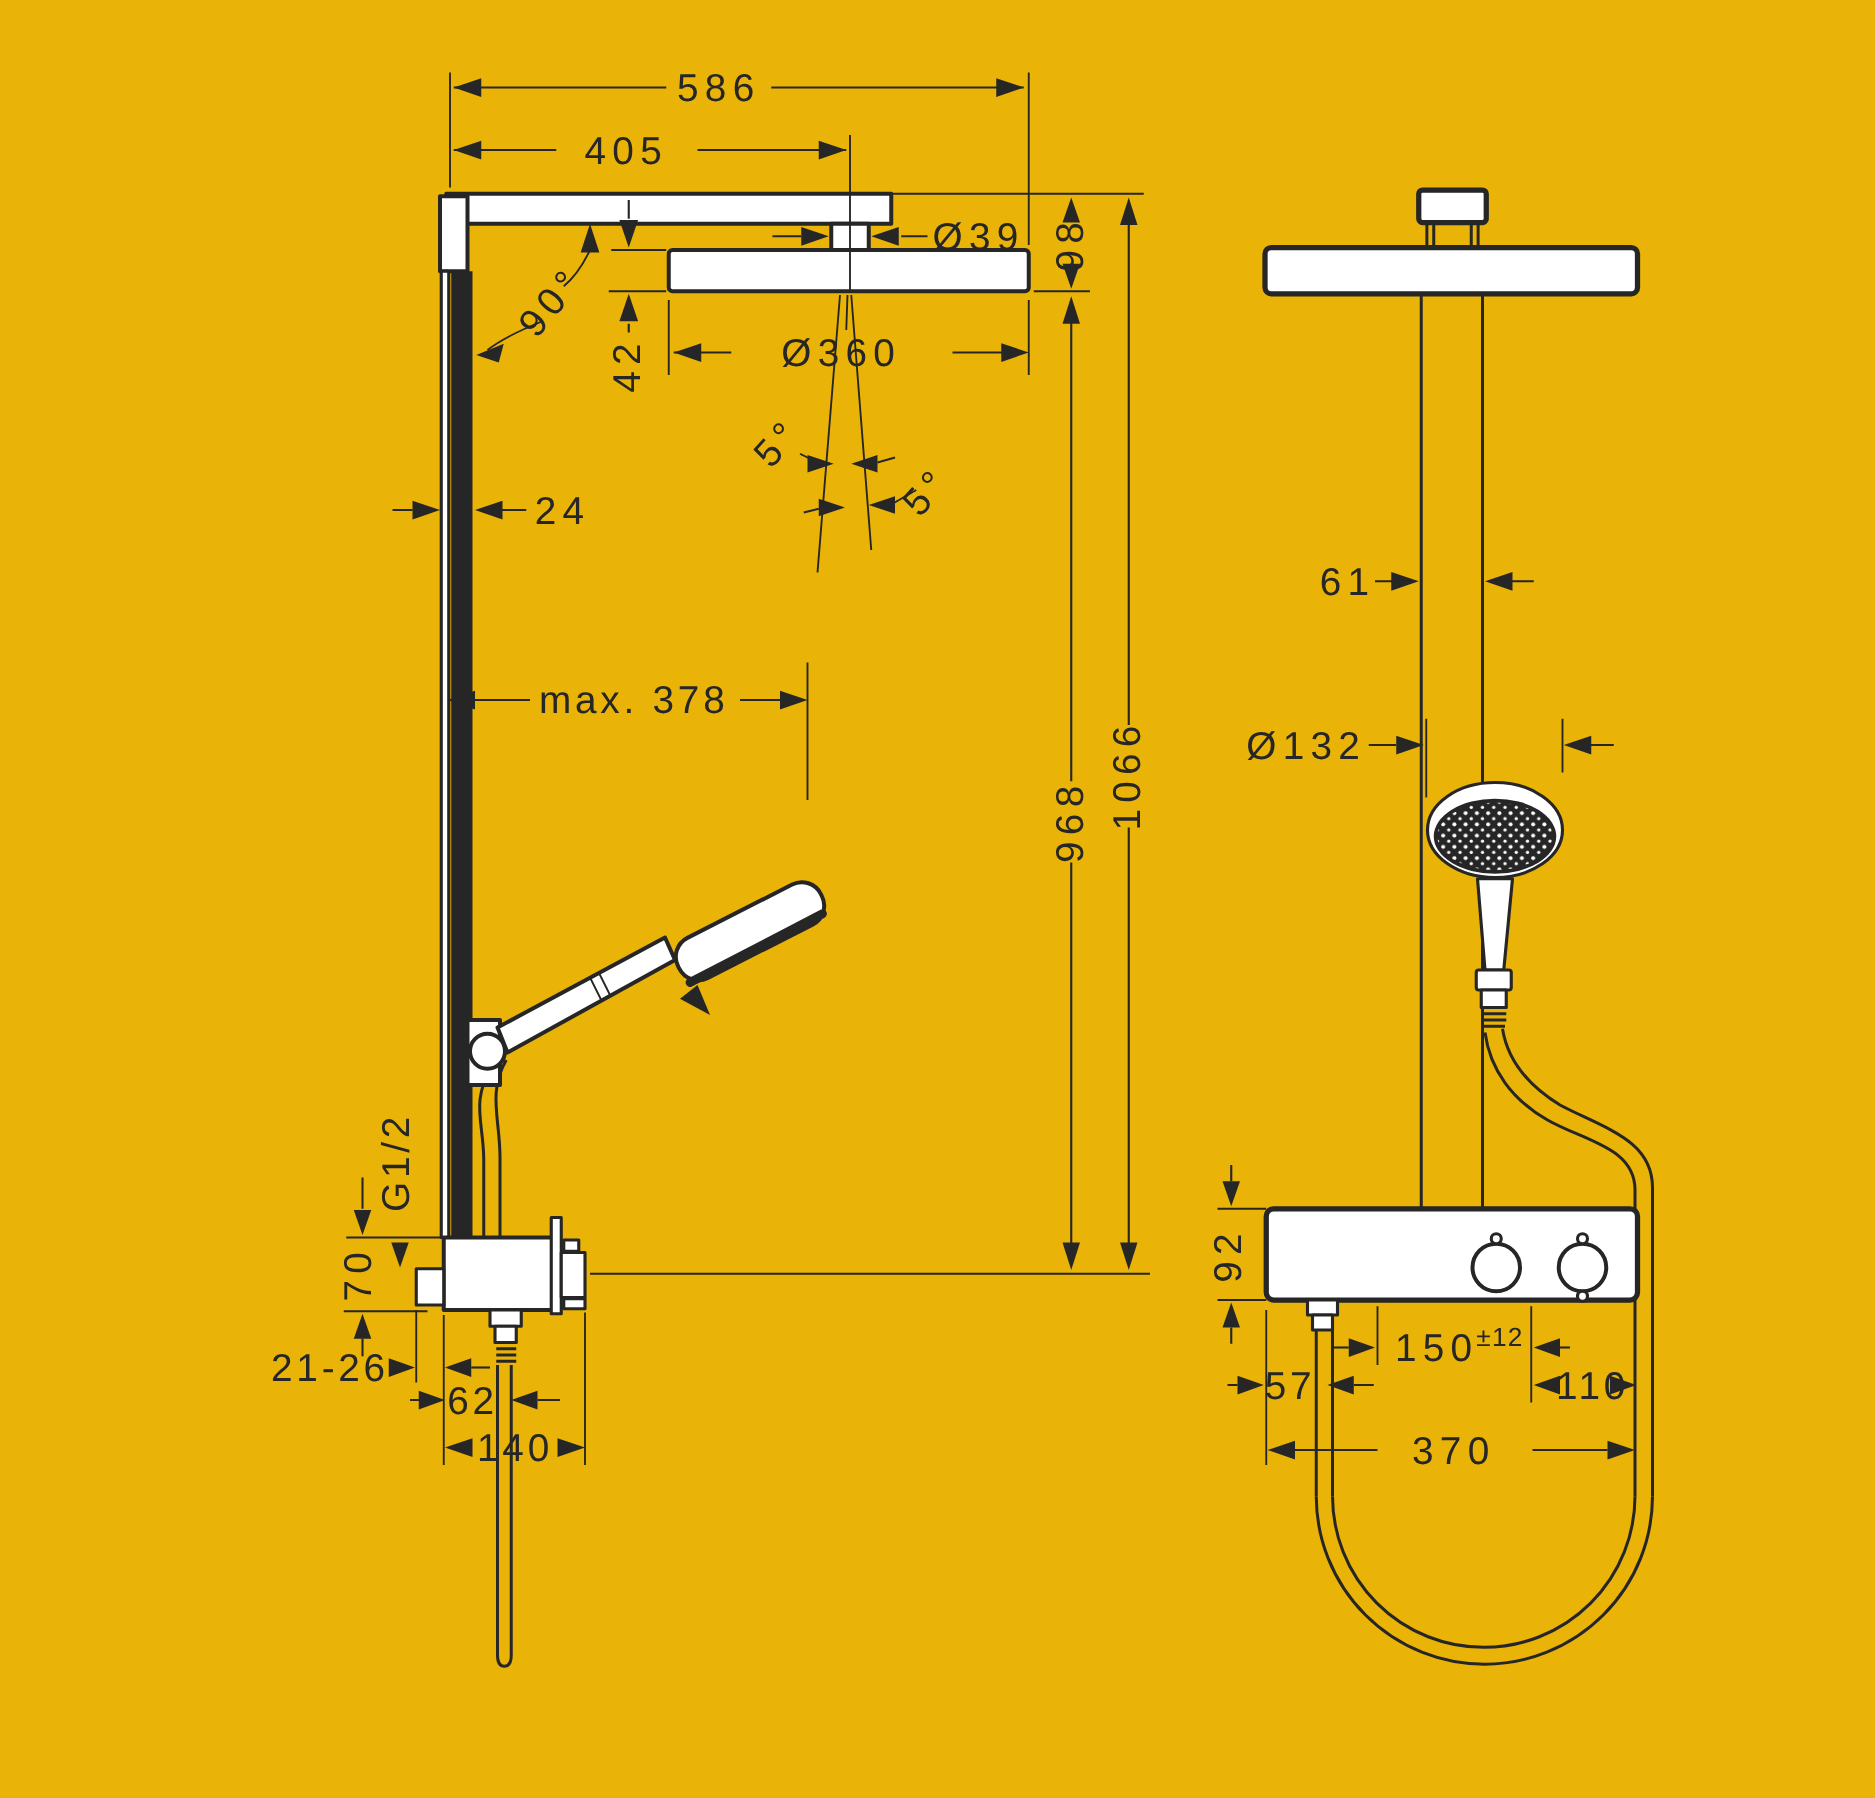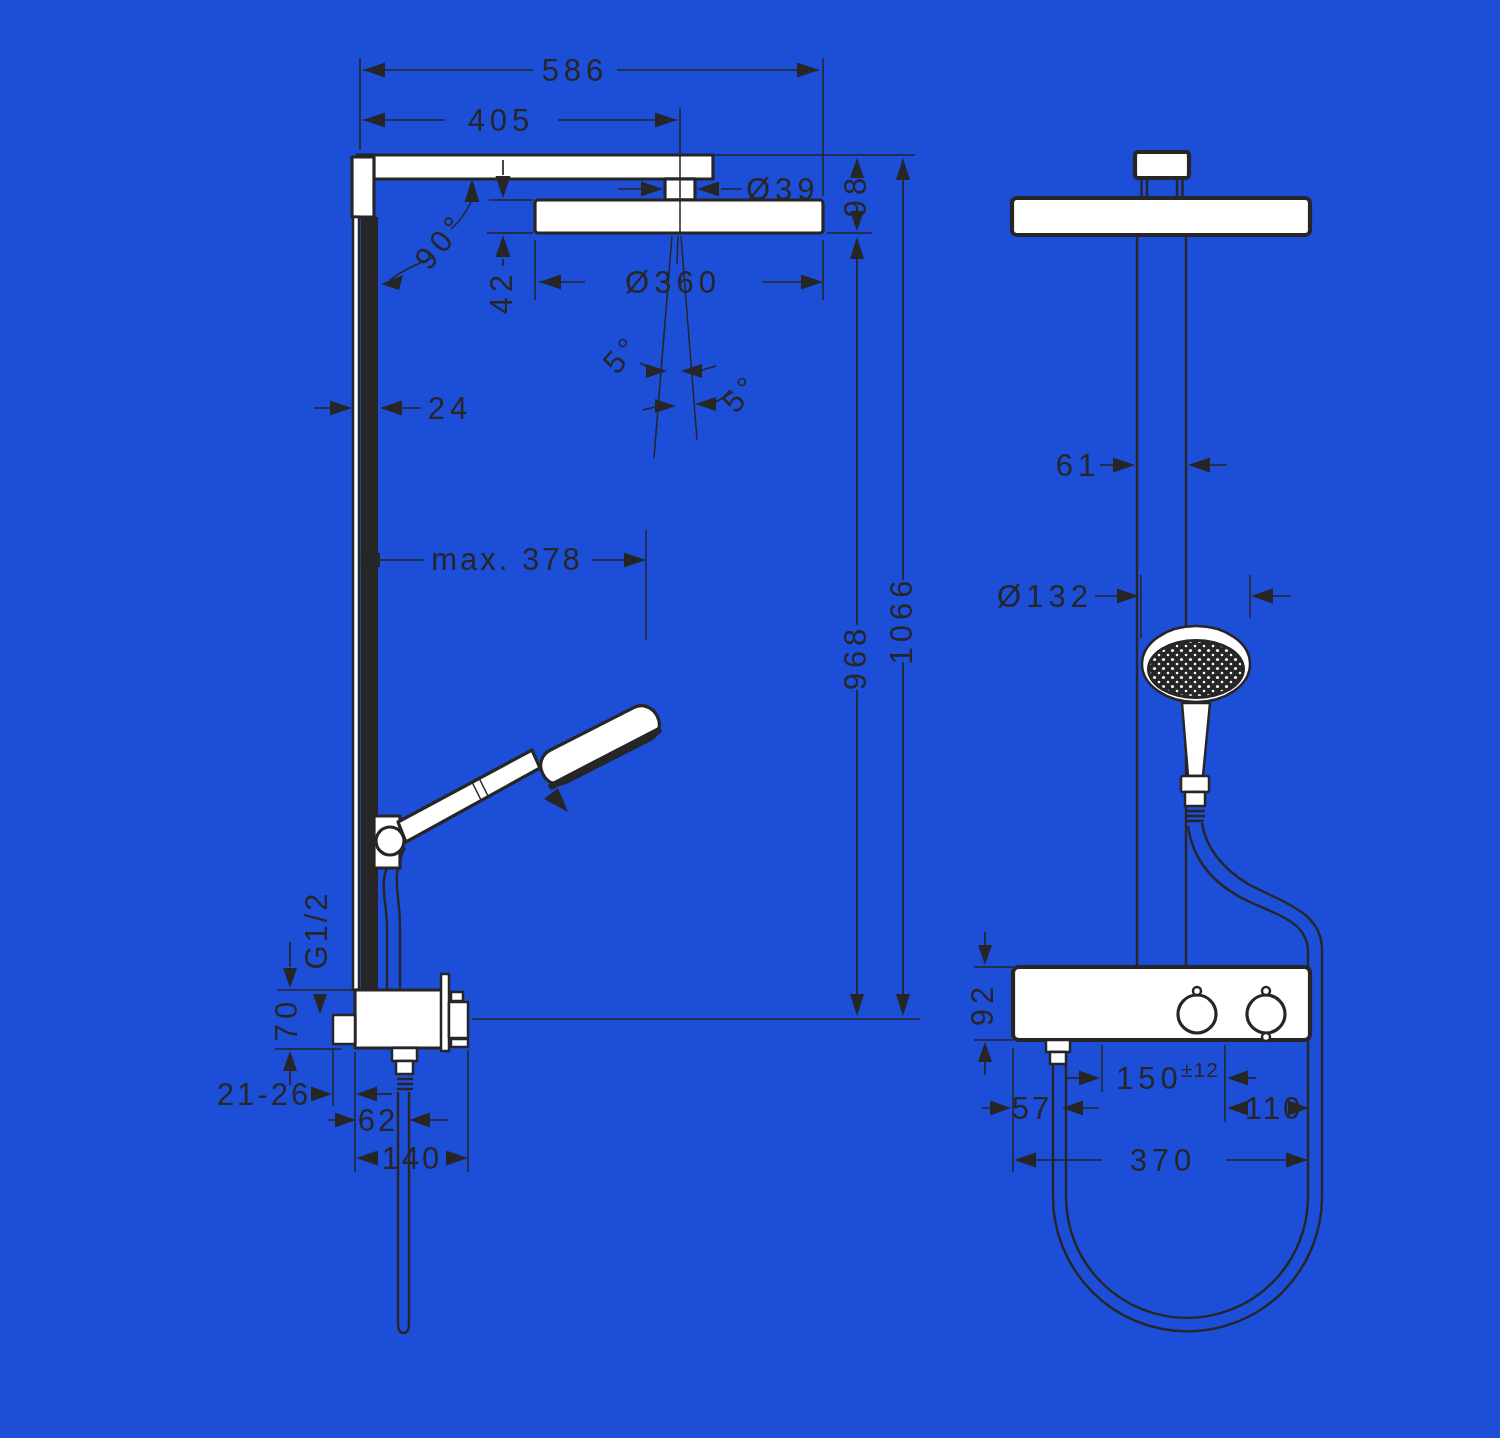--- a/index.html
+++ b/index.html
@@ -1,16 +1,16 @@
 <!DOCTYPE html>
 <html><head>
 <meta charset="utf-8">
 <style>
   html,body{margin:0;padding:0;background:#ffffff;}
-  .stage{position:relative;width:1500px;height:1438px;background:#1d4ed8;overflow:hidden;}
+  .stage{position:relative;width:1500px;height:1438px;background:#eab308;overflow:hidden;}
   svg text{font-family:"Liberation Sans","DejaVu Sans",sans-serif;font-size:31px;fill:#262626;letter-spacing:5px;}
   svg text.sm{font-size:21px;letter-spacing:1px;}
   svg text.ls2{letter-spacing:3px;}
   .o{fill:#ffffff;stroke:#262626;stroke-width:3.2;stroke-linejoin:round;}
   .o4{stroke-width:4.2;}
   .o2{stroke-width:2.5;}
   .ln{fill:none;stroke:#262626;stroke-width:2.4;}
   .th{fill:none;stroke:#262626;stroke-width:1.5;}
   .dm{fill:none;stroke:#262626;stroke-width:1.7;}
   .ar{fill:#262626;stroke:none;}

